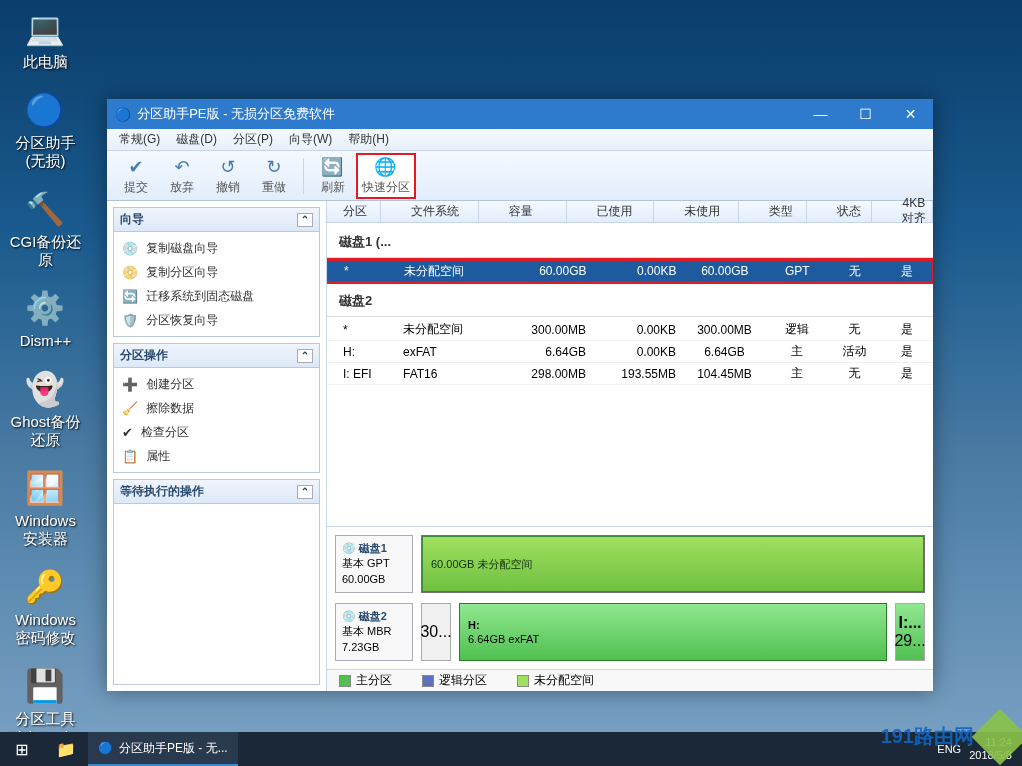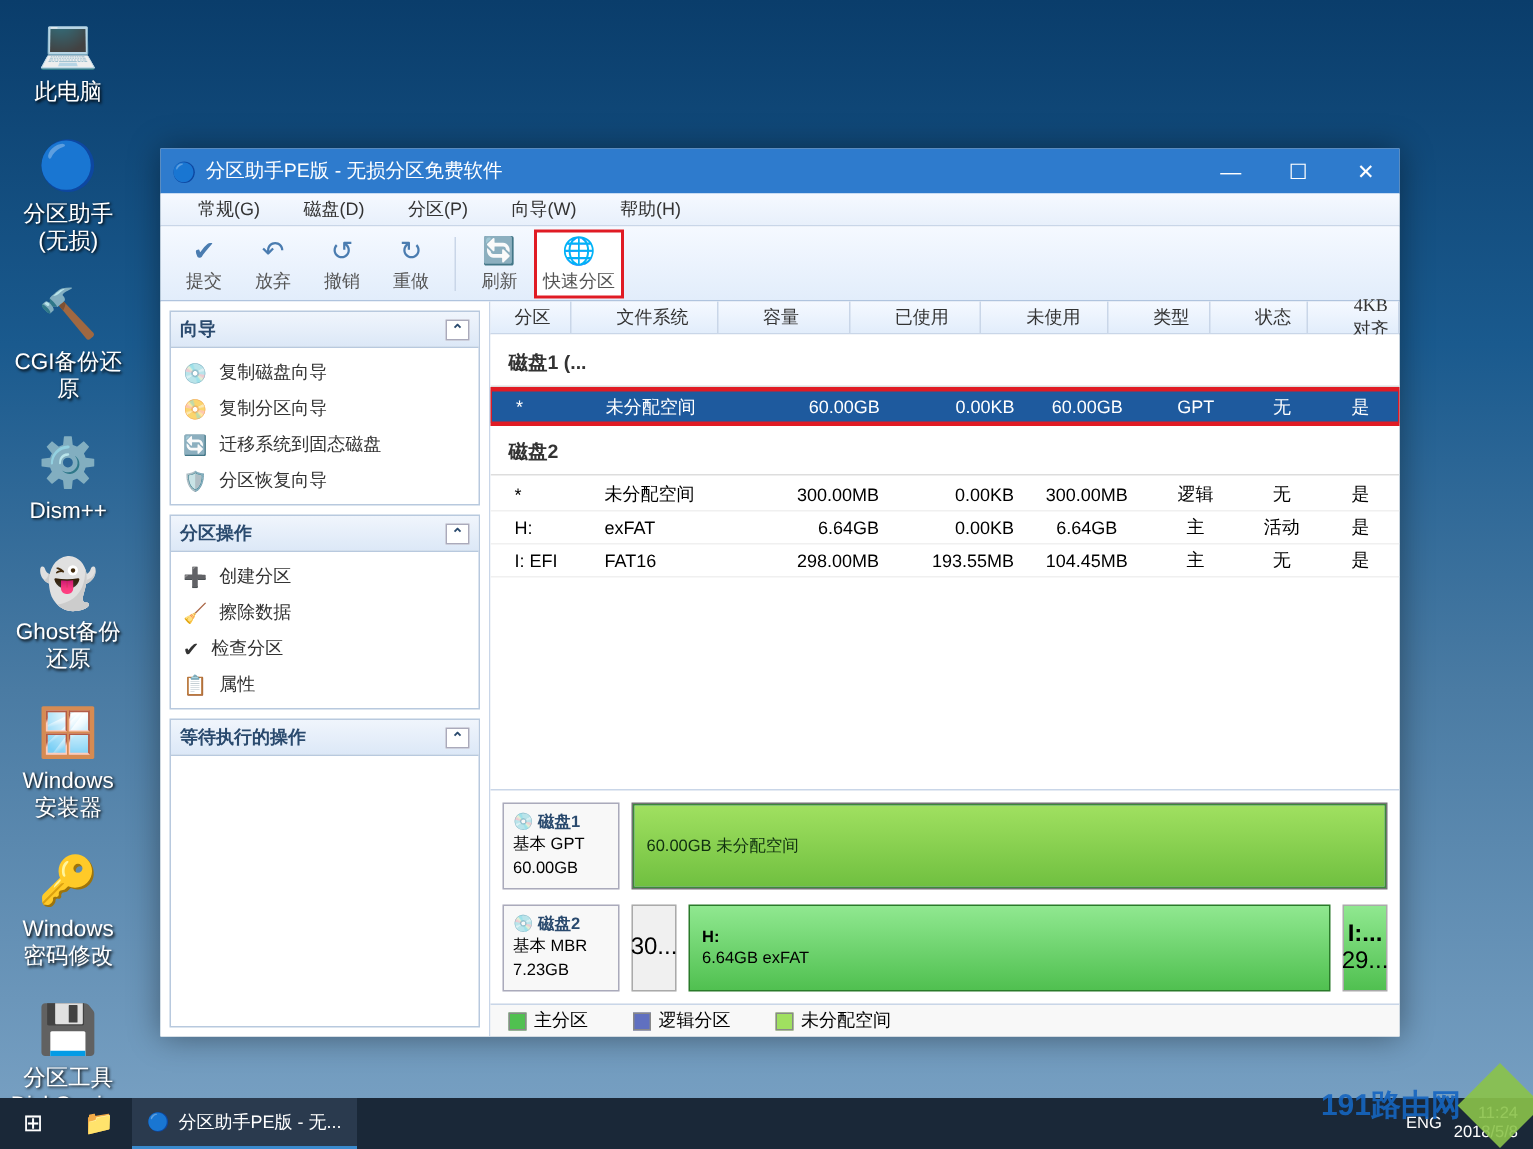--- a/index.html
+++ b/index.html
@@ -13,21 +13,21 @@
 
 
 .window { position: absolute; top: 99px; left: 107px; width: 826px; height: 592px; background: #fff; box-shadow: 0 0 20px rgba(0,0,0,0.4); display: flex; flex-direction: column; }
 .titlebar { height: 30px; background: #2e7bcd; color: #fff; display: flex; align-items: center; padding: 0 0 0 8px; font-size: 13px; }
 .titlebar .app-icon { margin-right: 6px; }
 .titlebar .title-text { flex: 1; }
 .win-btn { width: 45px; height: 30px; display: flex; align-items: center; justify-content: center; color: #fff; font-size: 14px; }
 
 
 .menubar { height: 22px; background: linear-gradient(#f5f9ff, #e8f0fb); border-bottom: 1px solid #c9d6e8; display: flex; align-items: center; padding: 0 4px; font-size: 12px; color: #333; }
-.menubar .menu-item { padding: 0 8px; height: 100%; display: flex; align-items: center; margin-left: 13px; }
+.menubar .menu-item { padding: 0 8px; height: 100%; display: flex; align-items: center; }
 
 
 .toolbar { height: 50px; background: linear-gradient(#f5f9ff, #e2edfb); border-bottom: 1px solid #b0c4de; display: flex; align-items: center; padding: 0 6px; font-size: 12px; color: #555; }
 .tool-btn { width: 46px; height: 44px; display: flex; flex-direction: column; align-items: center; justify-content: center; gap: 1px; padding: 2px; }
 .tool-btn .tico { font-size: 18px; color: #4a7cb0; }
 .tool-sep { width: 1px; height: 36px; background: #c9d6e8; margin: 0 6px; }
 .tool-btn.highlighted { border: 2px solid #e01b24; background: #fff; width: 60px; height: 46px; }
 
 
 .main { flex: 1; display: flex; min-height: 0; }
@@ -49,21 +49,21 @@
 .grid-row.selected { background: #1e5a9e; color: #fff; border: 1px solid #e01b24; }
 .grid-row.highlight-border { outline: 2px solid #e01b24; }
 .g-cell { padding: 0 6px; }
 .col-p { width: 70px; padding-left: 16px; }
 .col-fs { width: 105px; }
 .col-cap { width: 90px; text-align: right; }
 .col-used { width: 90px; text-align: right; }
 .col-free { width: 85px; text-align: center; }
 .col-type { width: 60px; text-align: center; }
 .col-stat { width: 55px; text-align: center; }
-.col-4k { width: 50px; text-align: center; font-family: Liberation Serif, serif; }
+.col-4k { width: 50px; text-align: center; }
 
 
 .disk-graphics { border-top: 1px solid #c9d6e8; background: #fff; padding: 8px; display: flex; flex-direction: column; gap: 10px; }
 .disk-row { display: flex; align-items: stretch; gap: 8px; height: 58px; }
 .disk-info { width: 78px; border: 1px solid #aab; background: #f8f8f8; padding: 4px 6px; font-size: 11px; line-height: 1.4; display: flex; flex-direction: column; justify-content: center; }
 .disk-info .dtitle { font-weight: bold; color: #2a4a6e; display: flex; align-items: center; gap: 3px; }
 .disk-block { flex: 1; border: 1px solid #737373; display: flex; position: relative; }
 .part-block { border: 1px solid #3a8a3a; display: flex; flex-direction: column; justify-content: center; padding: 0 8px; font-size: 11px; line-height: 1.3; position: relative; overflow: hidden; }
 .part-block.unalloc { background: linear-gradient(#a0e060, #70c040); color: #103010; }
 .part-block.primary { background: linear-gradient(#90e890, #50c050); border-color: #2a7a2a; }

